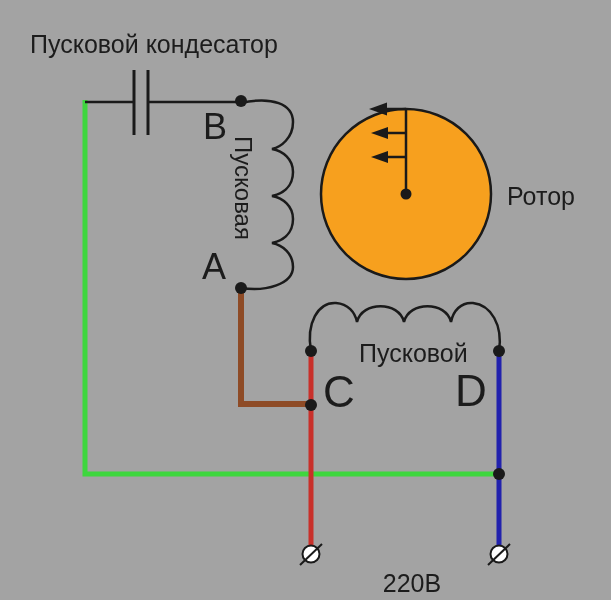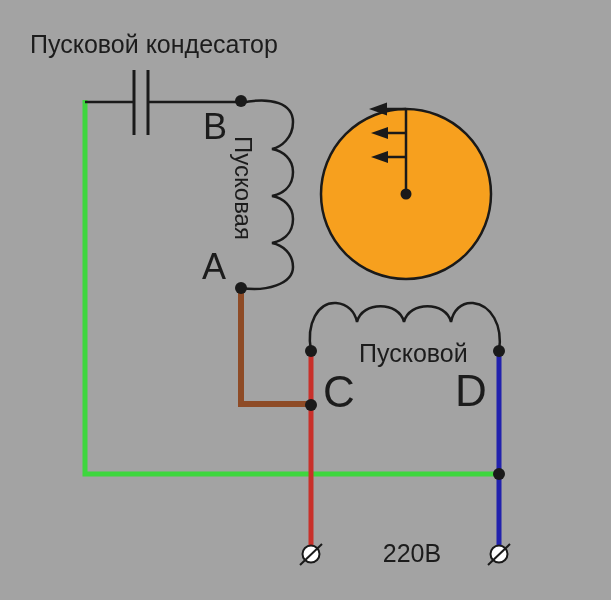--- a/index.html
+++ b/index.html
@@ -17,21 +17,21 @@
   .lbl { position: absolute; line-height: 1; white-space: nowrap; color: #1c1c1c; }
   .lbl-title   { left: 30px;  top: 32px;  font-size: 25px; }
   .lbl-b       { left: 197px; top: 109px; width: 36px; font-size: 36px; text-align: center; }
   .lbl-a       { left: 196px; top: 249px; width: 36px; font-size: 36px; text-align: center; }
   .lbl-c       { left: 317px; top: 370px; width: 44px; font-size: 44px; text-align: center; }
   .lbl-d       { left: 449px; top: 369px; width: 44px; font-size: 44px; text-align: center; }
   .lbl-pusk    { left: 189px; top: 176px; width: 108px; font-size: 24px; text-align: center;
                  transform: rotate(90deg); transform-origin: center center; }
   .lbl-rab     { left: 359px; top: 341px; width: 102px; font-size: 25px; text-align: center; }
   .lbl-rotor   { left: 502px; top: 184px; width: 78px;  font-size: 25px; text-align: center; }
-  .lbl-voltage { left: 377px; top: 541px; width: 70px;  font-size: 25px; text-align: center; }
+  .lbl-voltage { left: 377px; top: 571px; width: 70px;  font-size: 25px; text-align: center; }
 </style>
 </head>
 <body>
 
 <div id="canvas">
 
   <svg id="schematic-svg" width="611" height="600" viewBox="0 0 611 600">
 
     <path d="M85,100 L85,474 L499,474" fill="none" stroke-width="5" stroke="#3ed63e"></path>
 
@@ -106,15 +106,16 @@
   <div class="lbl lbl-a">А</div>
 
   <div class="lbl lbl-c">C</div>
 
   <div class="lbl lbl-d">D</div>
 
   <div class="lbl lbl-pusk">Пусковая</div>
 
   <div class="lbl lbl-rab">Пусковой</div>
 
+  <div class="lbl lbl-rotor">Ротор</div>
 
   <div class="lbl lbl-voltage">220В</div>
 </div>
 
 </body></html>

